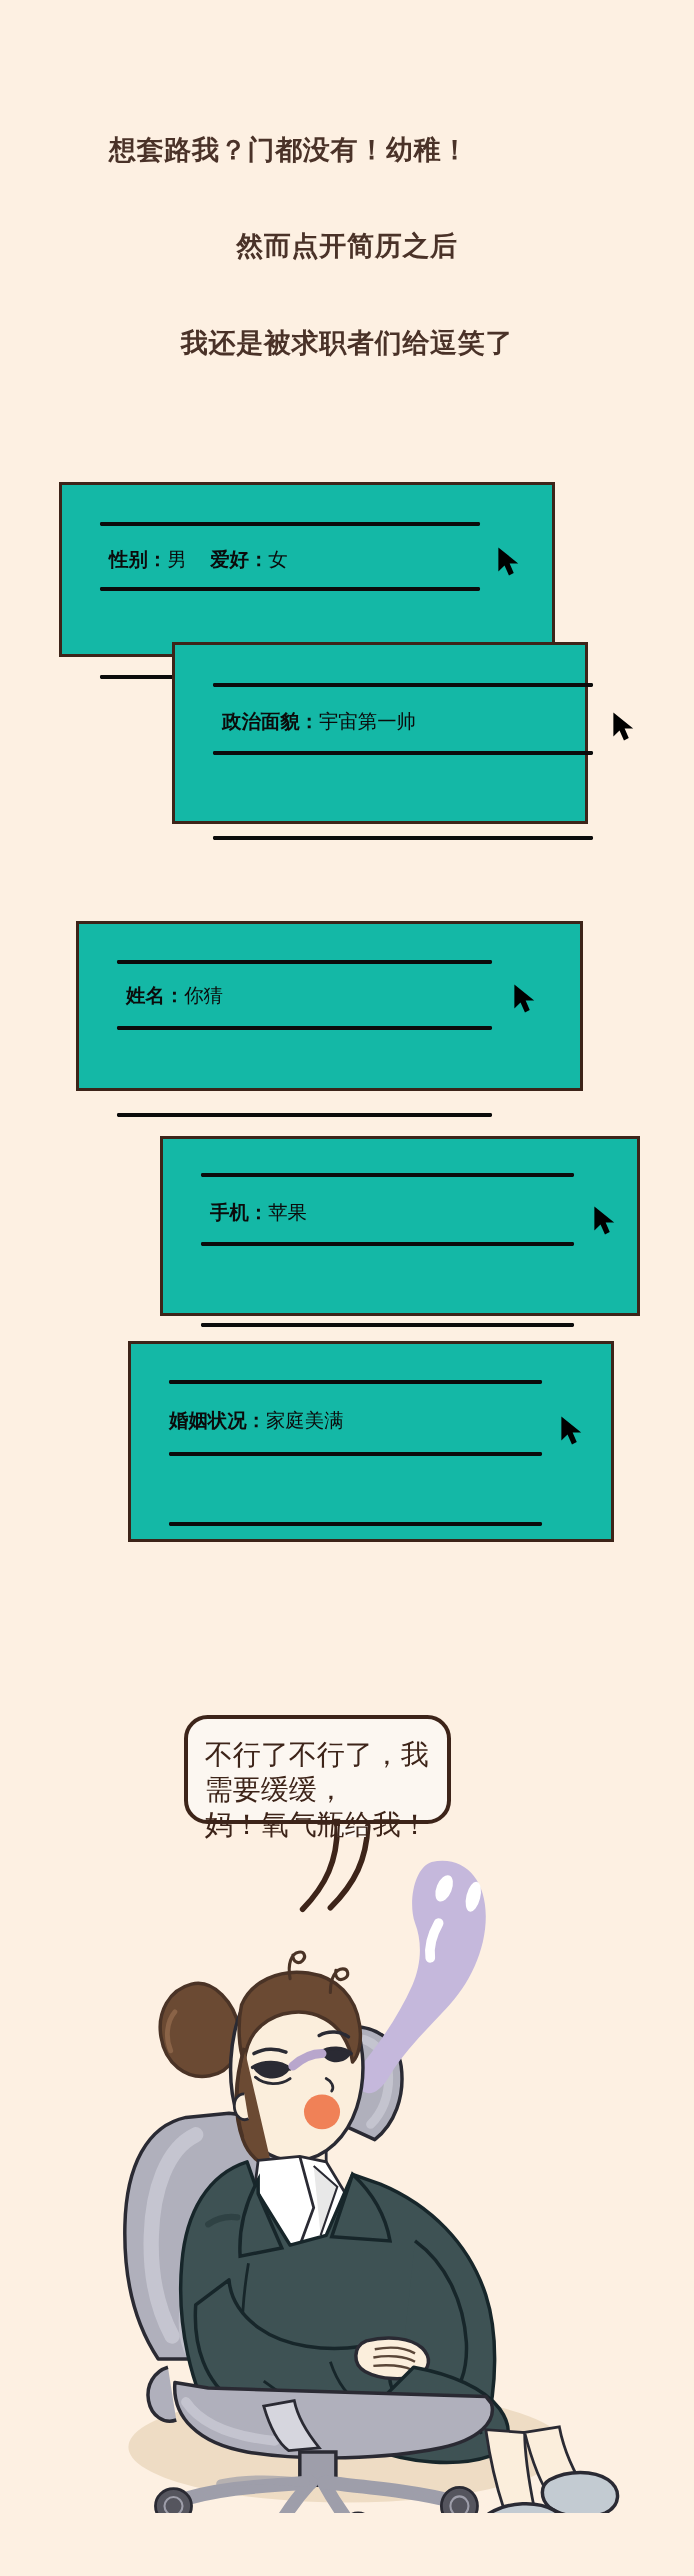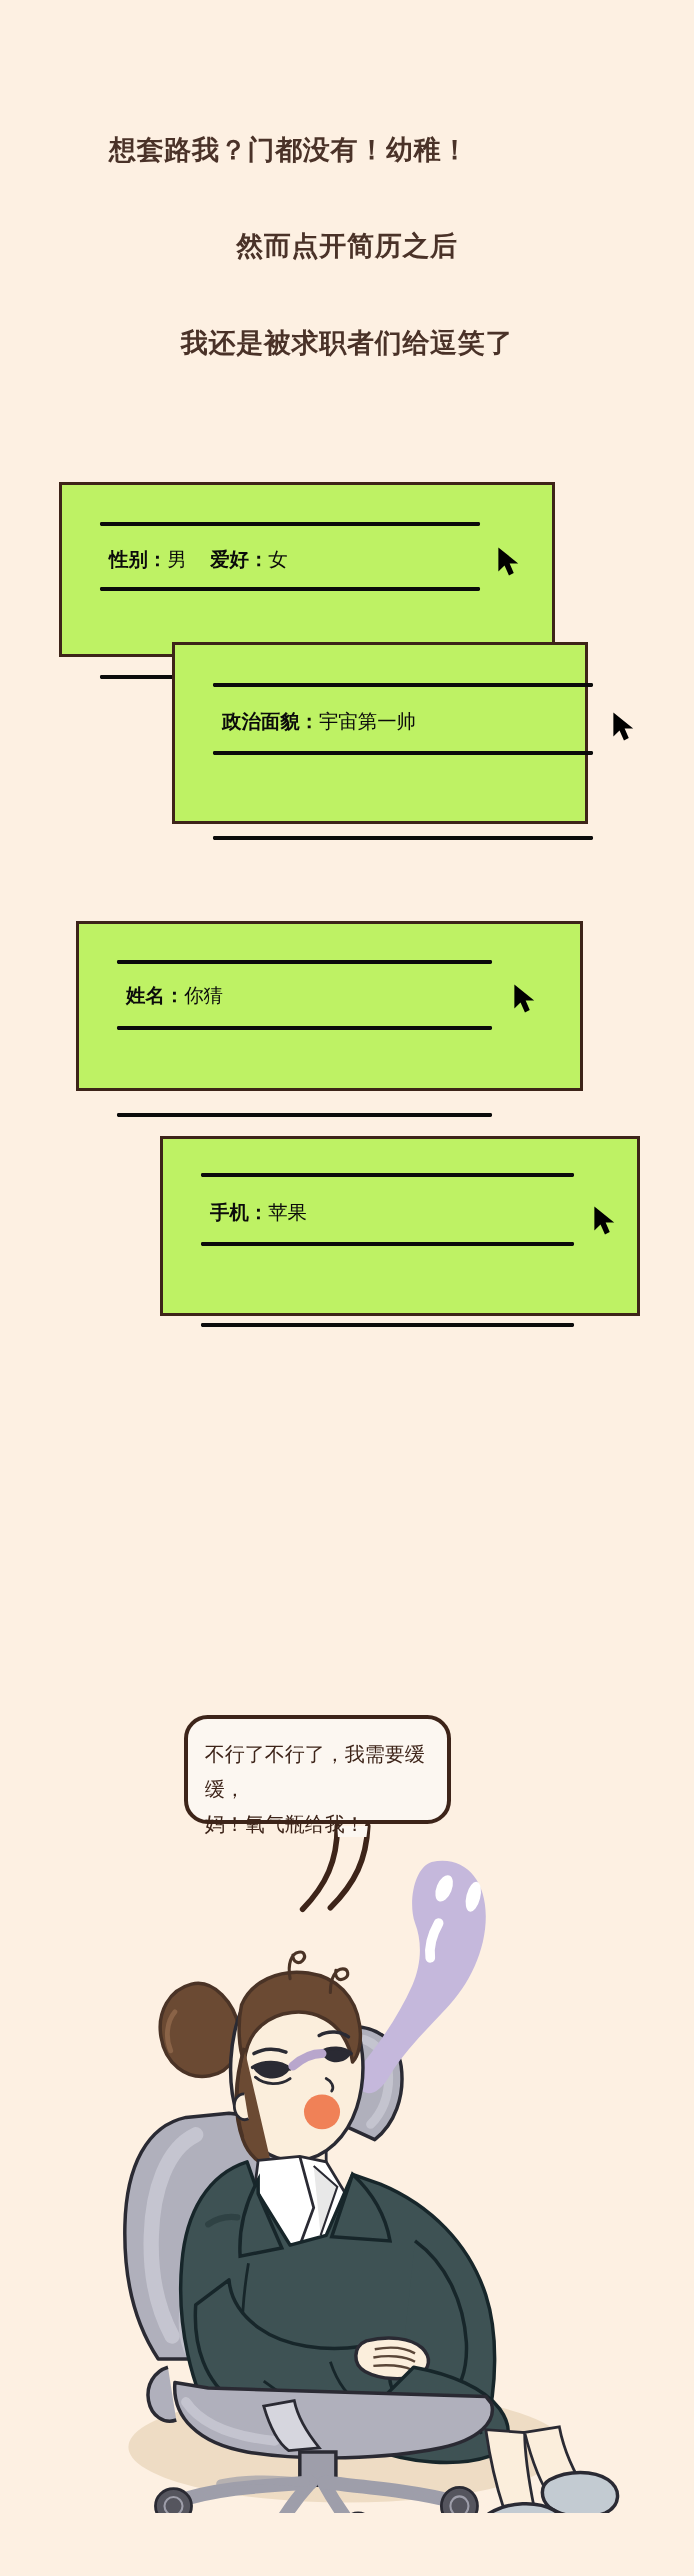--- a/index.html
+++ b/index.html
@@ -21,21 +21,21 @@
     white-space:nowrap;
   }
   #hl0 { position:absolute; left:0; top:132px; width:578px; }
   #hl1 { position:absolute; left:0; top:228px; width:694px; }
   #hl2 { position:absolute; left:0; top:325px; width:694px; }
 
   
   #cards { position:absolute; left:0; top:0; width:694px; height:1597px; }
   .rcard {
     position:absolute;
-    background:#bef264;
+    background:#14b8a6;
     border:3.5px solid #3D2419;
   }
   .rline {
     position:absolute;
     height:3.5px;
     background:#0B0B0B;
     border-radius:1.4px;
   }
   .rtext {
     position:absolute;
@@ -51,21 +51,21 @@
   
   #bubble {
     position:absolute;
     background:#FCF7F1;
     border:4.9px solid #3D2419;
     border-radius:23.6px;
   }
   #bubble-text {
     position:absolute;
     color:#3D2419;
-    font-size:20px;
+    font-size:28px;
     line-height:35px;
     white-space:pre-line;
   }
 
   
   #illo { position:absolute; left:0; top:1819px; width:694px; height:694px; }
   #illo svg { display:block; }
 </style>
 </head>
 <body>
@@ -127,20 +127,33 @@
     </div>
     <div class="rline" style="left:38px; top:102px; width:375px;"></div>
     <div class="rline" style="left:38px; top:189px; width:375px;"></div>
     <div class="cursor" style="left:434px; top:59px;">
       <svg viewBox="0 0 38 48" width="26" height="33">
           <path d="M2 2 L2 37 L11 28.5 L17.5 43 L24.5 39.5 L18.5 25.5 L31 25.5 Z" fill="#000"></path>
         </svg>
     </div>
   </div>
 
+  <div class="rcard" style="left:128px; top:1341px; width:486px; height:201px; z-index:5;">
+    <div class="rline" style="left:38px; top:36px; width:373px;"></div>
+    <div class="rtext" style="left:38px; top:67px;">
+      <span class="rlabel">婚姻状况：</span><span class="rvalue">家庭美满</span>
+    </div>
+    <div class="rline" style="left:38px; top:108px; width:373px;"></div>
+    <div class="rline" style="left:38px; top:178px; width:373px;"></div>
+    <div class="cursor" style="left:429px; top:71px;">
+      <svg viewBox="0 0 38 48" width="26" height="33">
+          <path d="M2 2 L2 37 L11 28.5 L17.5 43 L24.5 39.5 L18.5 25.5 L31 25.5 Z" fill="#000"></path>
+        </svg>
+    </div>
+  </div>
 
 </div>
 
 <div id="bubble" style="left:184px; top:1715px; width:267px; height:109px; z-index:20;">
   <div id="bubble-text" style="left:16.7px; top:18px; width:236px;">不行了不行了，我需要缓缓，
 妈！氧气瓶给我！</div>
 </div>
 
 <div id="illo">
 <svg width="694" height="694" viewBox="0 0 1000 1000" xmlns="http://www.w3.org/2000/svg">

